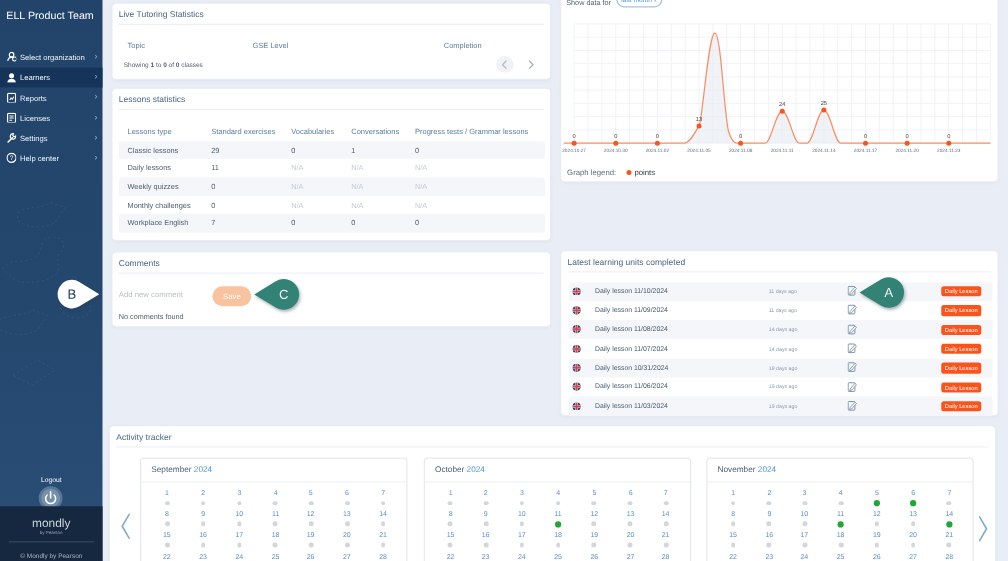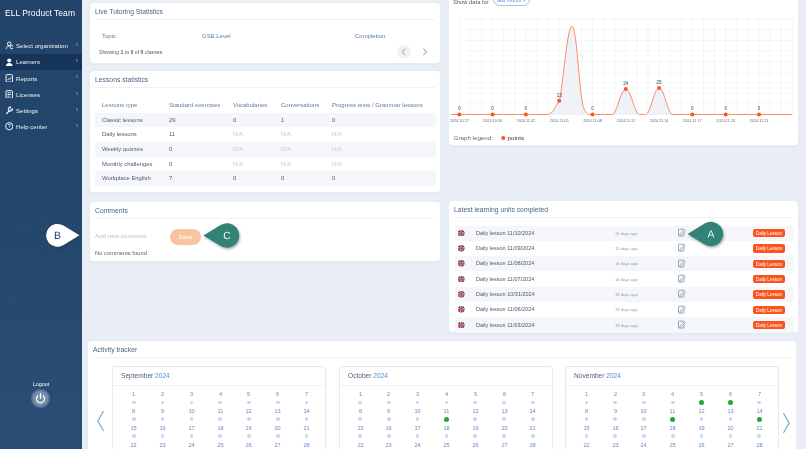--- a/index.html
+++ b/index.html
@@ -83,20 +83,26 @@
 
   <div class="zc" style="position: absolute; left: 0px; top: 380.6px; width: 246px; text-align: center; font-size: 16.2px; color: rgb(255, 255, 255); white-space: nowrap; transform: scale(0.333333); transform-origin: 50% 0px; margin-left: -82px;">Logout</div>
   <div style="position:absolute;left:31px;top:389px;width:19px;height:19px;border-radius:50%;background:#587697;">
     <div style="position:absolute;left:2.2px;top:2.2px;width:14.6px;height:14.6px;border-radius:50%;background:#7590a9;"></div>
     <svg width="19" height="19" viewBox="0 0 19 19" style="position:absolute;left:0;top:0;">
       <path d="M6.7 7 a4 4 0 1 0 5.6 0" fill="none" stroke="#fff" stroke-width="1.25" stroke-linecap="round"></path>
       <line x1="9.5" y1="4.5" x2="9.5" y2="9.3" stroke="#fff" stroke-width="1.25" stroke-linecap="round"></line>
     </svg>
   </div>
 
+  <div style="position:absolute;left:0;top:405px;width:82px;height:44px;background:#16283f;">
+    <div class="zc" style="position: absolute; left: 0px; top: 8px; width: 246px; text-align: center; font-size: 28.5px; color: rgb(207, 214, 222); white-space: nowrap; transform: scale(0.333333); transform-origin: 50% 0px; margin-left: -82px;">mondly</div>
+    <div class="zc" style="position: absolute; left: 0px; top: 19px; width: 246px; text-align: center; font-size: 10.8px; color: rgb(154, 167, 182); white-space: nowrap; transform: scale(0.333333); transform-origin: 50% 0px; margin-left: -82px;">by Pearson</div>
+    <div style="position:absolute;left:7px;top:28px;width:68px;border-top:1px solid rgba(255,255,255,0.14);"></div>
+    <div class="zc" style="position: absolute; left: 0px; top: 36.5px; width: 246px; text-align: center; font-size: 15.6px; color: rgb(170, 180, 194); white-space: nowrap; transform: scale(0.333333); transform-origin: 50% 0px; margin-left: -82px;">© Mondly by Pearson</div>
+  </div>
 </div>
 
 <div class="card" style="left:88.5px;top:1.5px;width:352px;height:62px;">
   <div class="ctitle">
       <span class="z" style="font-size: 20.4px; line-height: 54px; white-space: nowrap; transform: scale(0.333333); transform-origin: 0px 0px;">Live Tutoring Statistics</span>
     </div>
   <div class="th z" style="position: absolute; left: 12.5px; top: 30px; font-size: 18px; white-space: nowrap; transform: scale(0.333333); transform-origin: 0px 0px;">Topic</div>
   <div class="th z" style="position: absolute; left: 112px; top: 30px; font-size: 18px; white-space: nowrap; transform: scale(0.333333); transform-origin: 0px 0px;">GSE Level</div>
   <div class="th z" style="position: absolute; left: 265px; top: 30px; font-size: 18px; white-space: nowrap; transform: scale(0.333333); transform-origin: 0px 0px;">Completion</div>
   <div class="z" style="position: absolute; left: 9px; top: 46.5px; font-size: 15.6px; color: rgb(85, 96, 110); white-space: nowrap; transform: scale(0.333333); transform-origin: 0px 0px;">Showing <b>1</b> to <b>0</b> of <b>0</b> classes</div>

